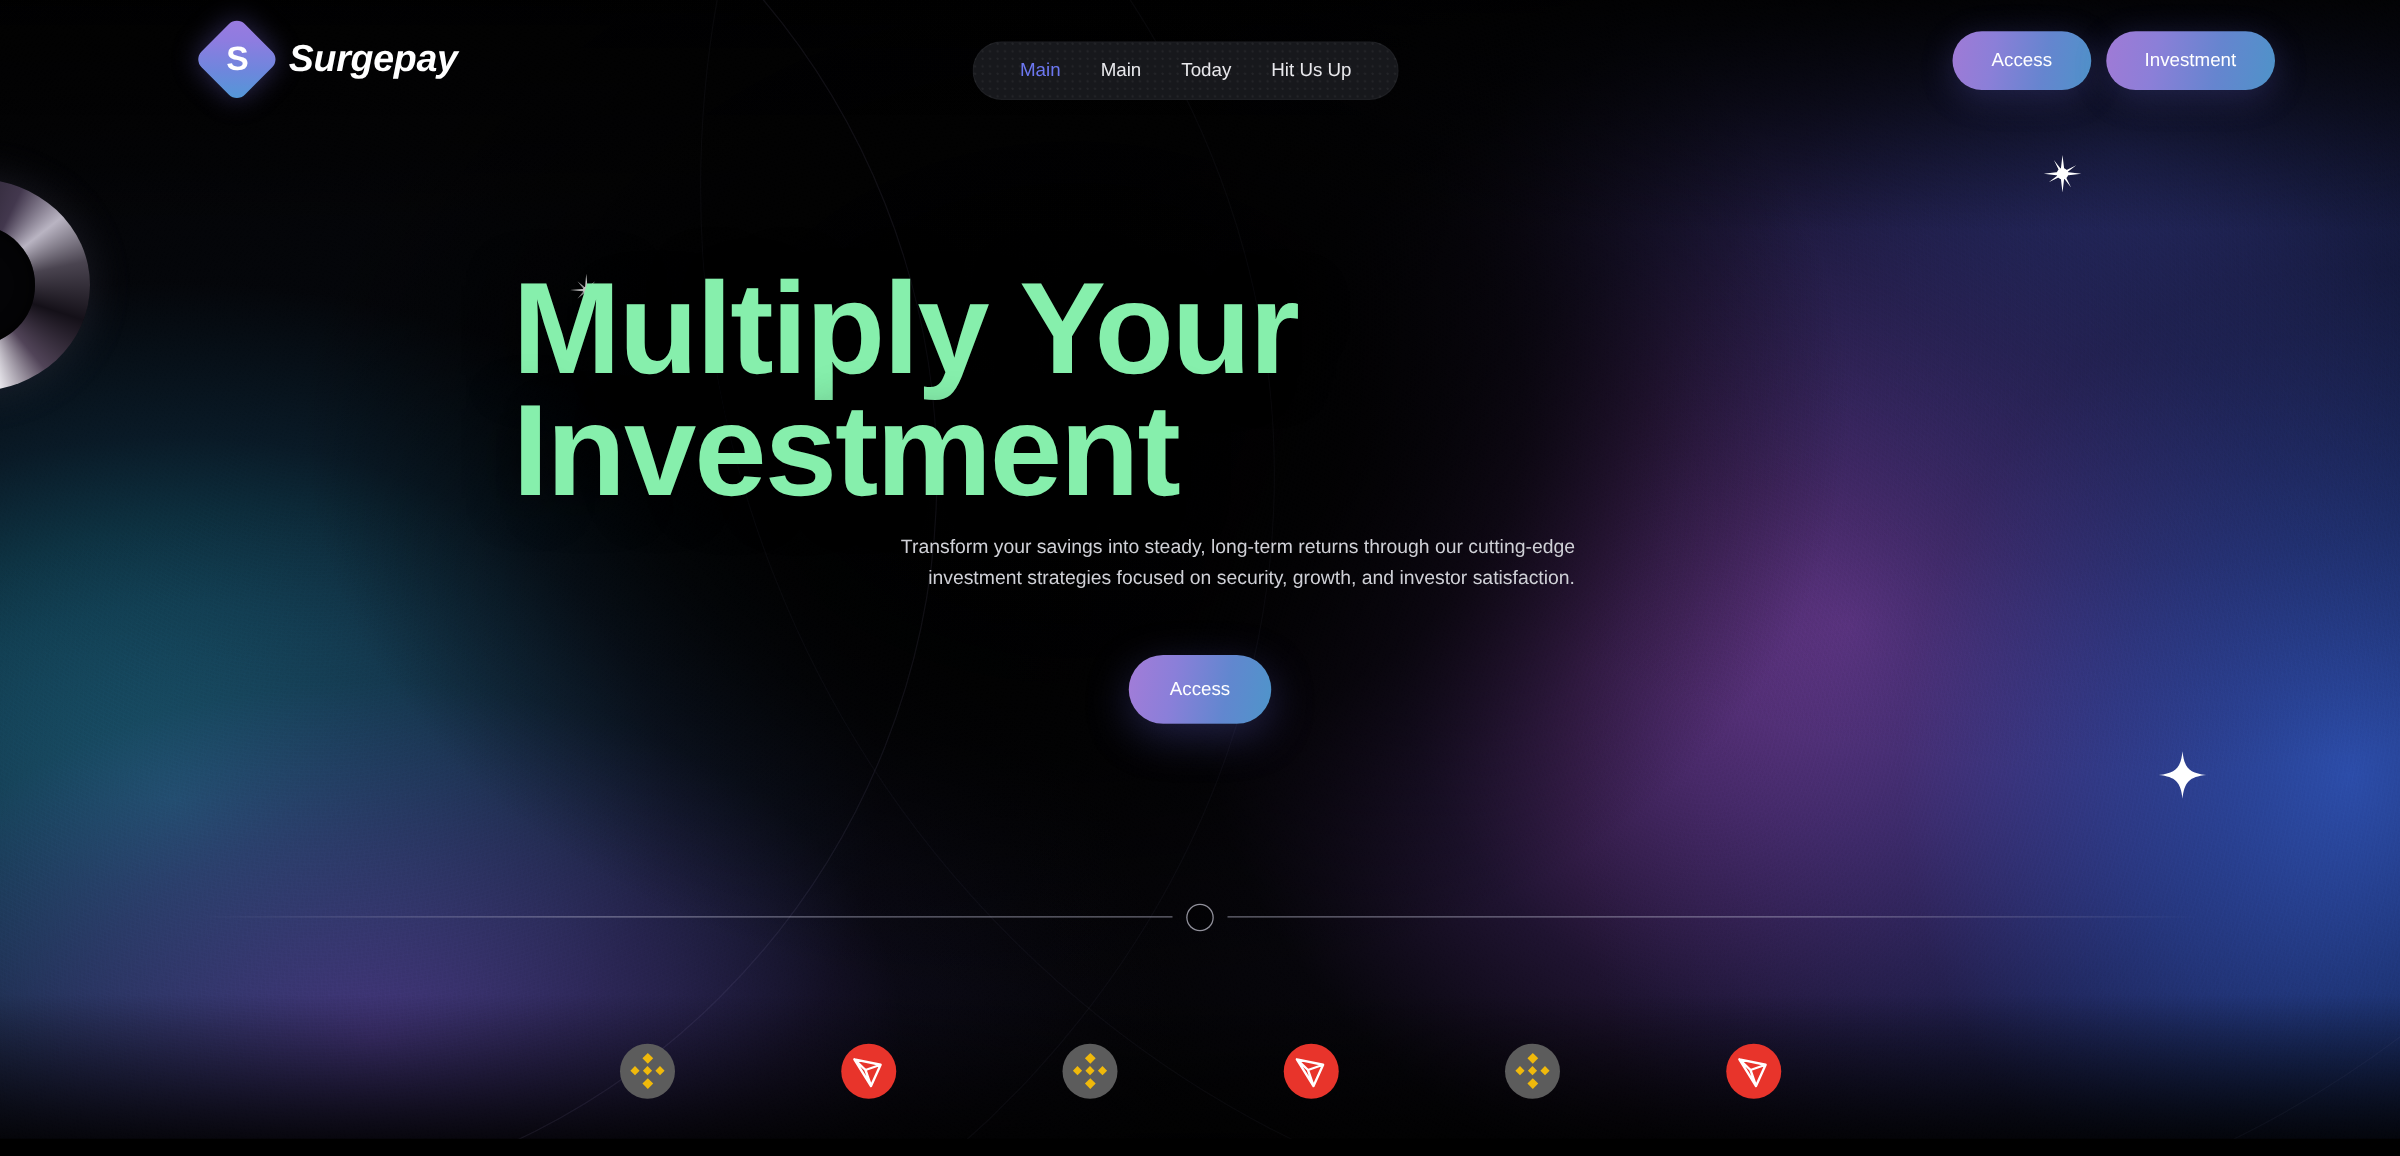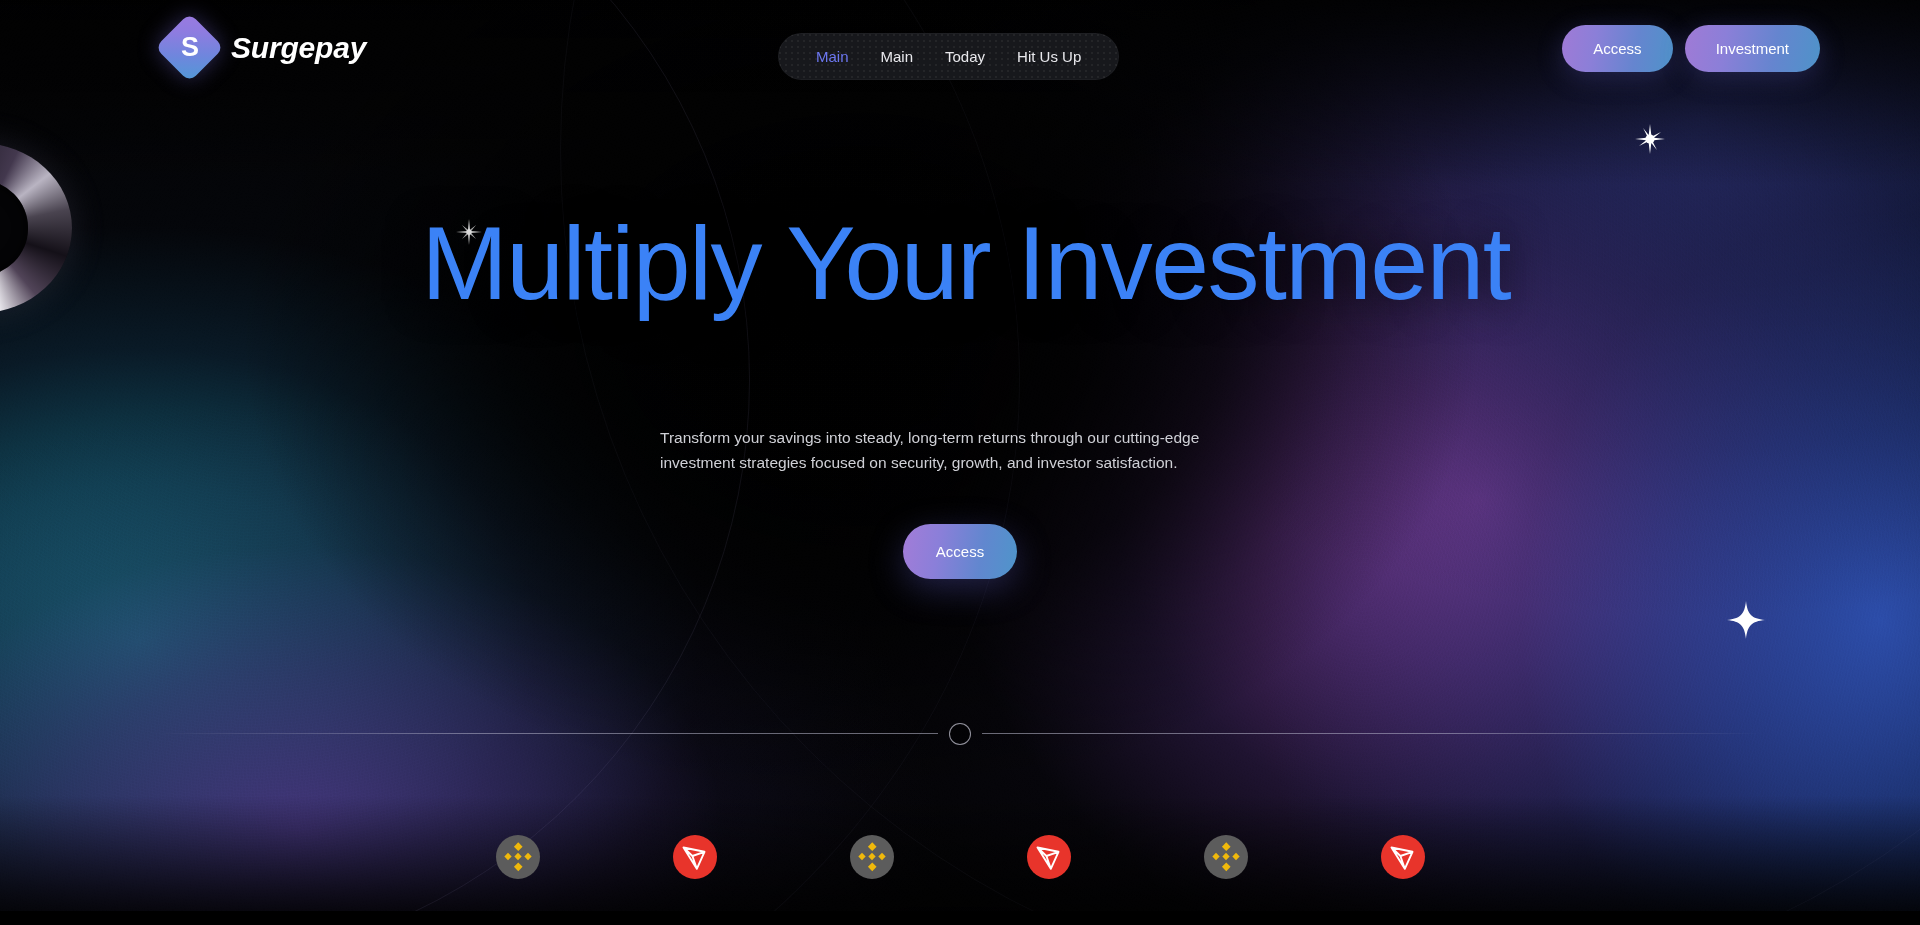--- a/index.html
+++ b/index.html
@@ -199,34 +199,34 @@
     box-shadow:0 6px 26px rgba(90,90,190,.30);
   }
 
   
   .hero { position:absolute; left:0; right:0; top:0; z-index:15; }
   .hero-title {
     position:absolute;
     left:50%; transform:translateX(-50%);
     top:215px;
     width:1100px;
-    text-align:right;
-    color:#3b82f6;
+    text-align:left;
+    color:#86efac;
     font-size:104px;
     line-height:.94;
-    font-weight:normal;
+    font-weight:bold;
     letter-spacing:-1.6px;
     text-shadow:0 2px 40px rgba(0,0,0,.85);
   }
   .hero-sub {
     position:absolute;
     left:50%; transform:translateX(-50%);
     top:425px;
     width:600px;
-    text-align:left;
+    text-align:right;
     color:#cfd0d6;
     font-size:15.5px;
     line-height:1.62;
   }
   .hero-cta {
     position:absolute;
     left:50%; transform:translateX(-50%);
     top:524px;
     width:114px; height:55px;
     border:none; border-radius:30px;

